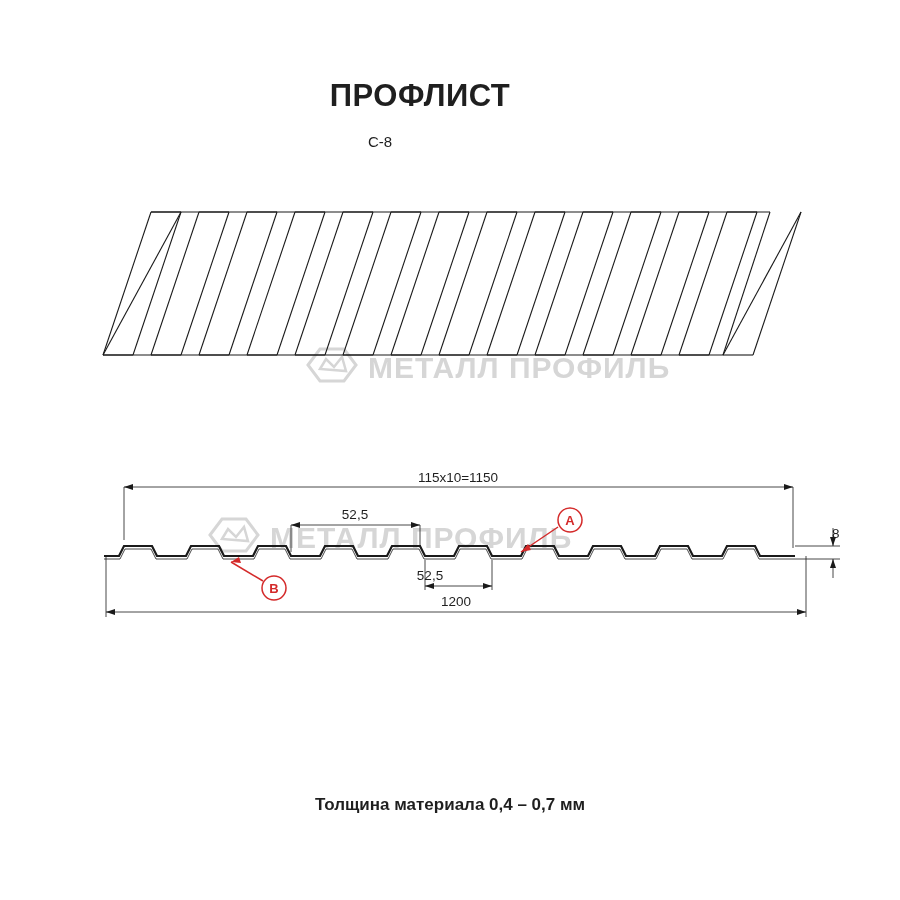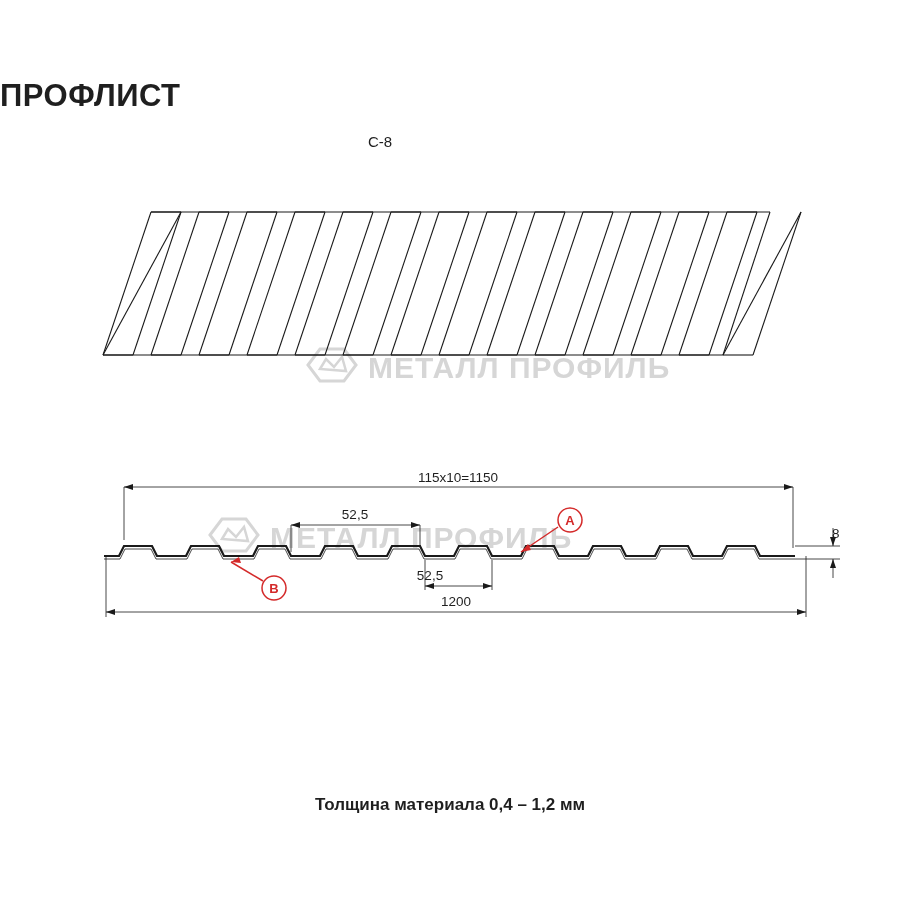--- a/index.html
+++ b/index.html
@@ -17,21 +17,21 @@
   }
   #sheet {
     position: absolute;
     inset: 0;
   }
   .title {
     position: absolute;
     top: 78px;
     left: 0;
     width: 840px;
-    text-align: left;
+    text-align: center;
     font-size: 31px;
     font-weight: bold;
     letter-spacing: 0.5px;
     color: #1f1f1f;
   }
   .subtitle {
     position: absolute;
     top: 133px;
     left: 0;
     width: 760px;
@@ -260,13 +260,13 @@
 
     <g>
       <circle cx="274" cy="588" r="12" fill="none" stroke="#d42a2a" stroke-width="1.5"></circle>
       <text class="callout-text" x="274" y="593" text-anchor="middle">B</text>
       <path d="M263 581 L231 562" fill="none" stroke="#d42a2a" stroke-width="1.5"></path>
       <path d="M231 562 l10 1 l-2 -6 z" fill="#d42a2a" stroke="none"></path>
     </g>
   </g>
 </svg>
 
-<div class="footnote">Толщина материала 0,4 – 1,2 мм</div>
+<div class="footnote">Толщина материала 0,4 – 0,7 мм</div>
 
 </body></html>

